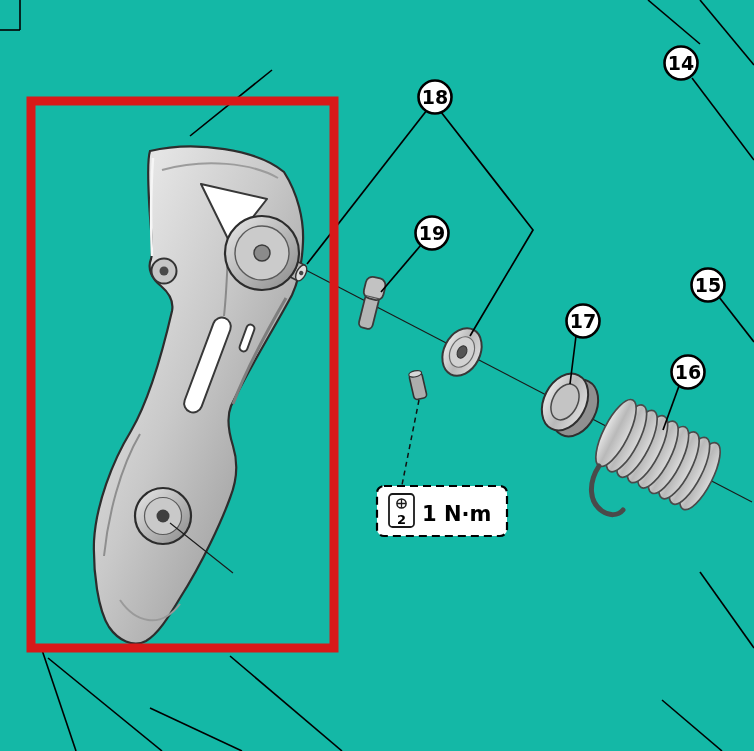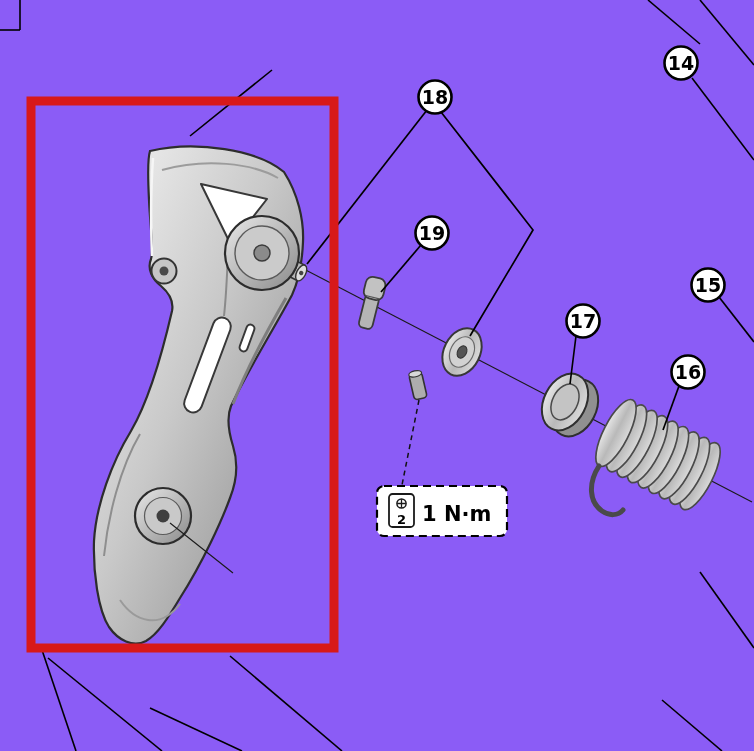--- a/index.html
+++ b/index.html
@@ -1,16 +1,16 @@
 <!DOCTYPE html>
 <html><head>
 <meta charset="utf-8">
 <style>
   html,body { margin:0; padding:0; background:#ffffff; }
-  .stage { position:relative; width:754px; height:751px; background:#8b5cf6; overflow:hidden; }
+  .stage { position:relative; width:754px; height:751px; background:#14b8a6; overflow:hidden; }
   svg { display:block; }
   .bg  { stroke:#000; fill:none; stroke-width:1.6; }
   .lead{ stroke:#000; fill:none; stroke-width:1.7; }
   .axis{ stroke:#1a1a1a; fill:none; stroke-width:1.1; }
   .co  { fill:#fff; stroke:#000; stroke-width:2.6; }
   .cot { font:bold 19px "DejaVu Sans","Liberation Sans",sans-serif; text-anchor:middle; fill:#000; }
   .tbox{ fill:#fff; stroke:#000; stroke-width:2.2; stroke-dasharray:8 5; }
   .ldash{ stroke:#111; fill:none; stroke-width:1.5; stroke-dasharray:5 4; }
   .ibox{ fill:#fff; stroke:#1a1a1a; stroke-width:1.8; }
   .iscrew{ fill:none; stroke:#1a1a1a; stroke-width:1.5; }

